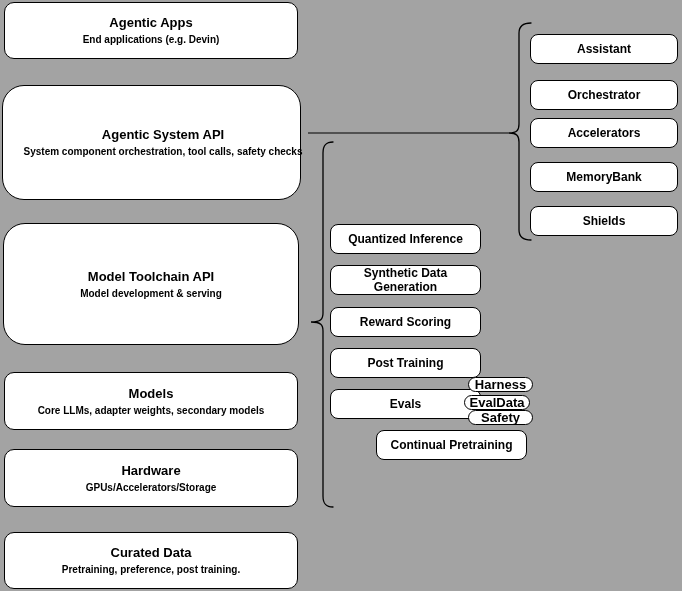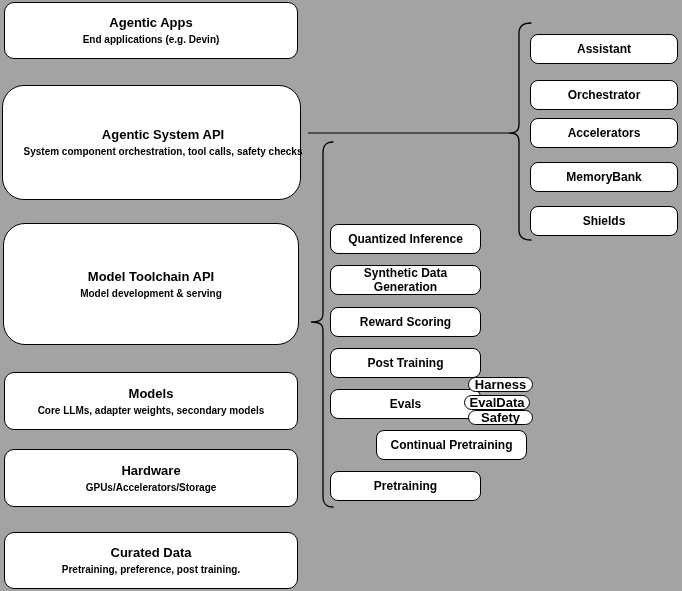--- a/index.html
+++ b/index.html
@@ -115,21 +115,20 @@
     <div class="title">Curated Data</div>
     <div class="subtitle">Pretraining, preference, post training.</div>
   </div>
 
   <div class="node mid-node" style="top:224px;">Quantized Inference</div>
   <div class="node mid-node" style="top:265px;">Synthetic Data Generation</div>
   <div class="node mid-node" style="top:307px;">Reward Scoring</div>
   <div class="node mid-node" style="top:348px;">Post Training</div>
   <div class="node mid-node" style="top:389px;">Evals</div>
   <div class="node mid-node" style="top:430px;margin-left:46px;">Continual Pretraining</div>
-  <div class="node mid-node" style="top:471px;">Pretraining</div>
 
   <div class="pill" style="left:468px; top:377px; width:65px; height:15px;">Harness</div>
   <div class="pill" style="left:464px; top:395px; width:66px; height:15px;">EvalData</div>
   <div class="pill" style="left:468px; top:410px; width:65px; height:15px;">Safety</div>
 
   <div class="node right-node" style="top:34px;">Assistant</div>
   <div class="node right-node" style="top:80px;">Orchestrator</div>
   <div class="node right-node" style="top:118px;">Accelerators</div>
   <div class="node right-node" style="top:162px;">MemoryBank</div>
   <div class="node right-node" style="top:206px;">Shields</div>

